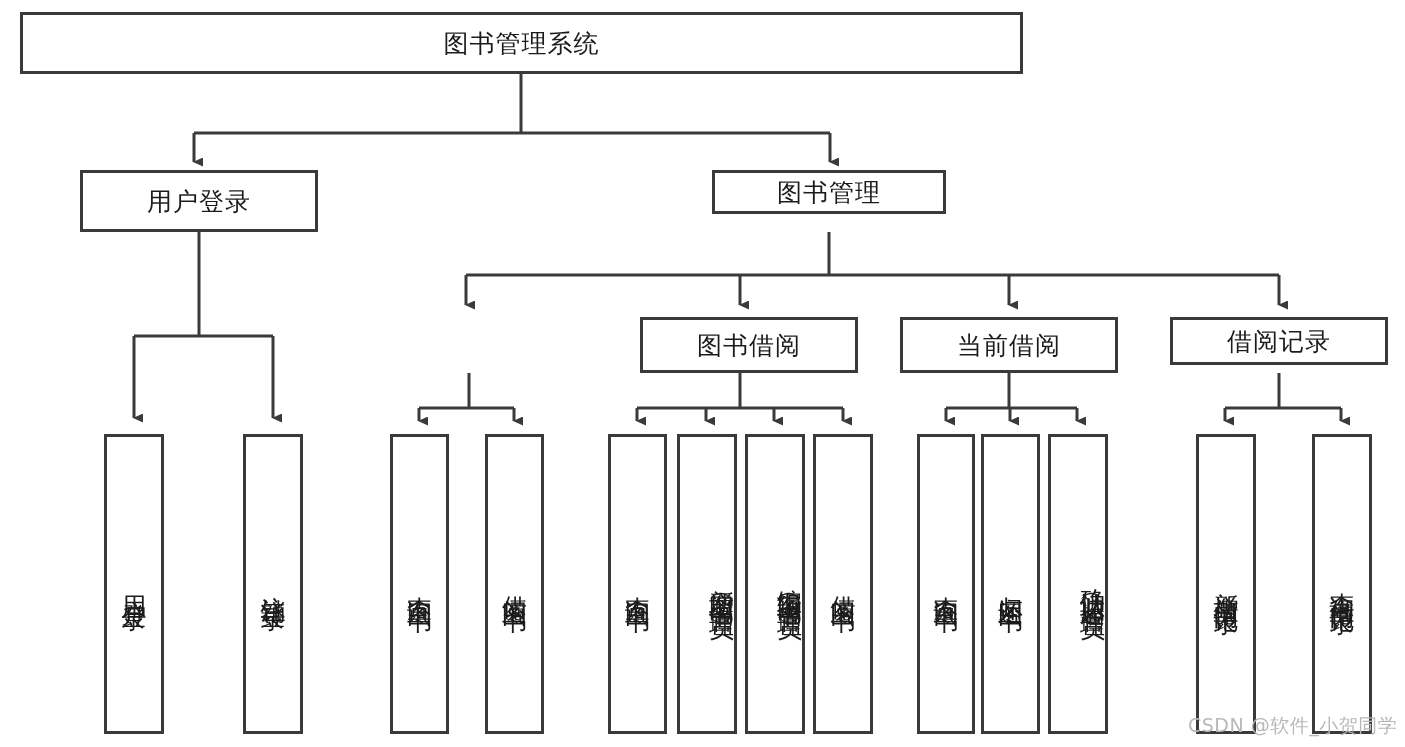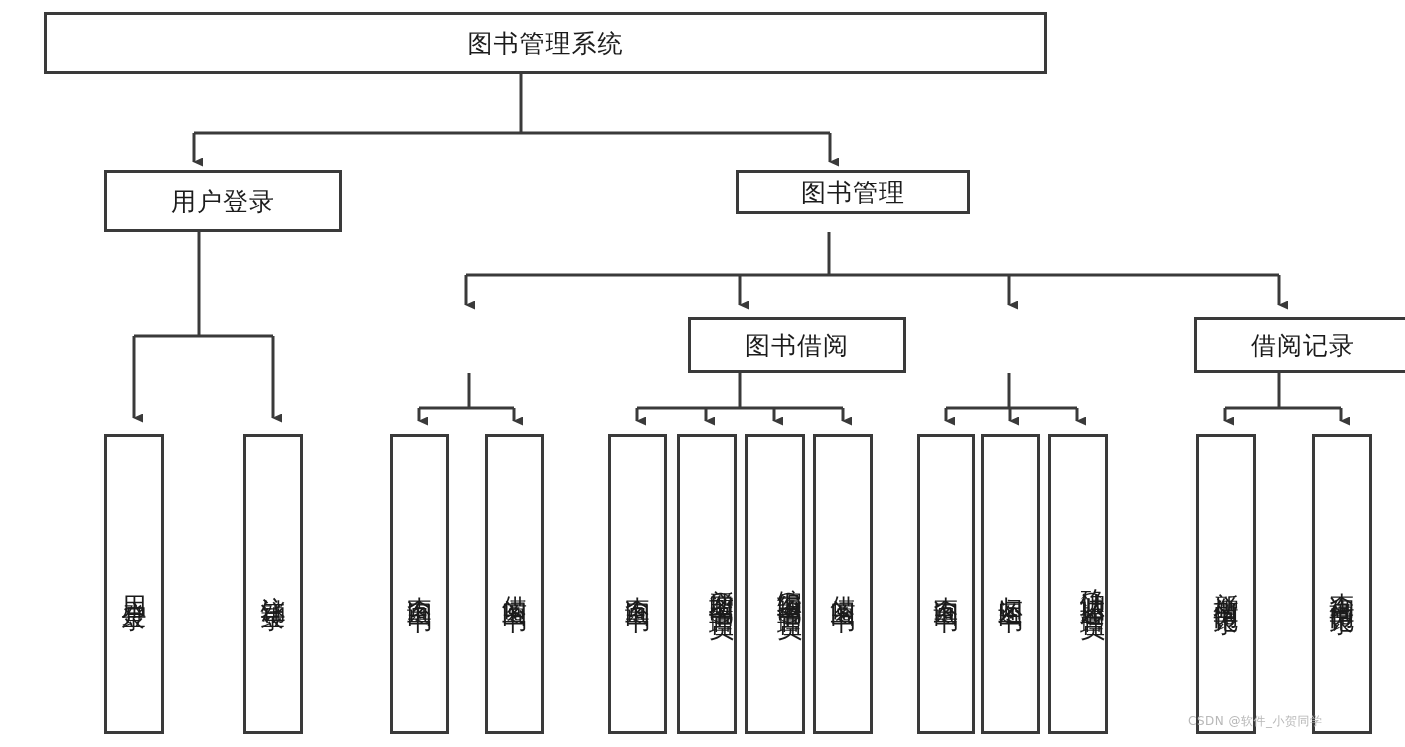--- a/index.html
+++ b/index.html
@@ -24,21 +24,20 @@
     background: #ffffff;
     display: flex;
     align-items: center;
     justify-content: center;
     color: #1b1b1b;
     text-align: center;
   }
   .node.h {
     font-size: 25px;
     letter-spacing: 1px;
-    margin-left: 24px;
   }
   .node.v {
     writing-mode: vertical-rl;
     text-orientation: upright;
     font-size: 25px;
     letter-spacing: 4px;
     align-items: flex-start;
     justify-content: center;
     padding-top: 6px;
     line-height: 1;
@@ -54,21 +53,21 @@
     position: absolute;
     left: 0;
     top: 0;
     width: 1405px;
     height: 747px;
     pointer-events: none;
   }
   .watermark {
     position: absolute;
     color: #b8b8b8;
-    font-size: 12px;
+    font-size: 19px;
     white-space: nowrap;
     left: 1188px;
     top: 713px;
     letter-spacing: 0.5px;
   }
 </style>
 </head>
 <body>
 
 <div id="canvas">
@@ -127,24 +126,27 @@
     <span>图书管理系统</span>
   </div>
 
   <div class="node h" style="left:80px; top:170px; width:238px; height:62px;">
     <span>用户登录</span>
   </div>
   <div class="node h" style="left:712px; top:170px; width:234px; height:44px;">
     <span>图书管理</span>
   </div>
 
-  <div class="node h" style="left:664px; top:317px; width:218px; height:56px;">
+  <div class="node h" style="left:640px; top:317px; width:218px; height:56px;">
     <span>图书借阅</span>
   </div>
-  <div class="node h" style="left:1170px; top:317px; width:218px; height:56px;">
+  <div class="node h" style="left:900px; top:317px; width:218px; height:56px;">
+    <span>当前借阅</span>
+  </div>
+  <div class="node h" style="left:1170px; top:317px; width:218px; height:48px;">
     <span>借阅记录</span>
   </div>
 
   <div class="node v mid" style="left:104px; top:434px; width:60px; height:300px;">
     <span>用户登录</span>
   </div>
   <div class="node v mid" style="left:243px; top:434px; width:60px; height:300px;">
     <span>注销登录</span>
   </div>
 

